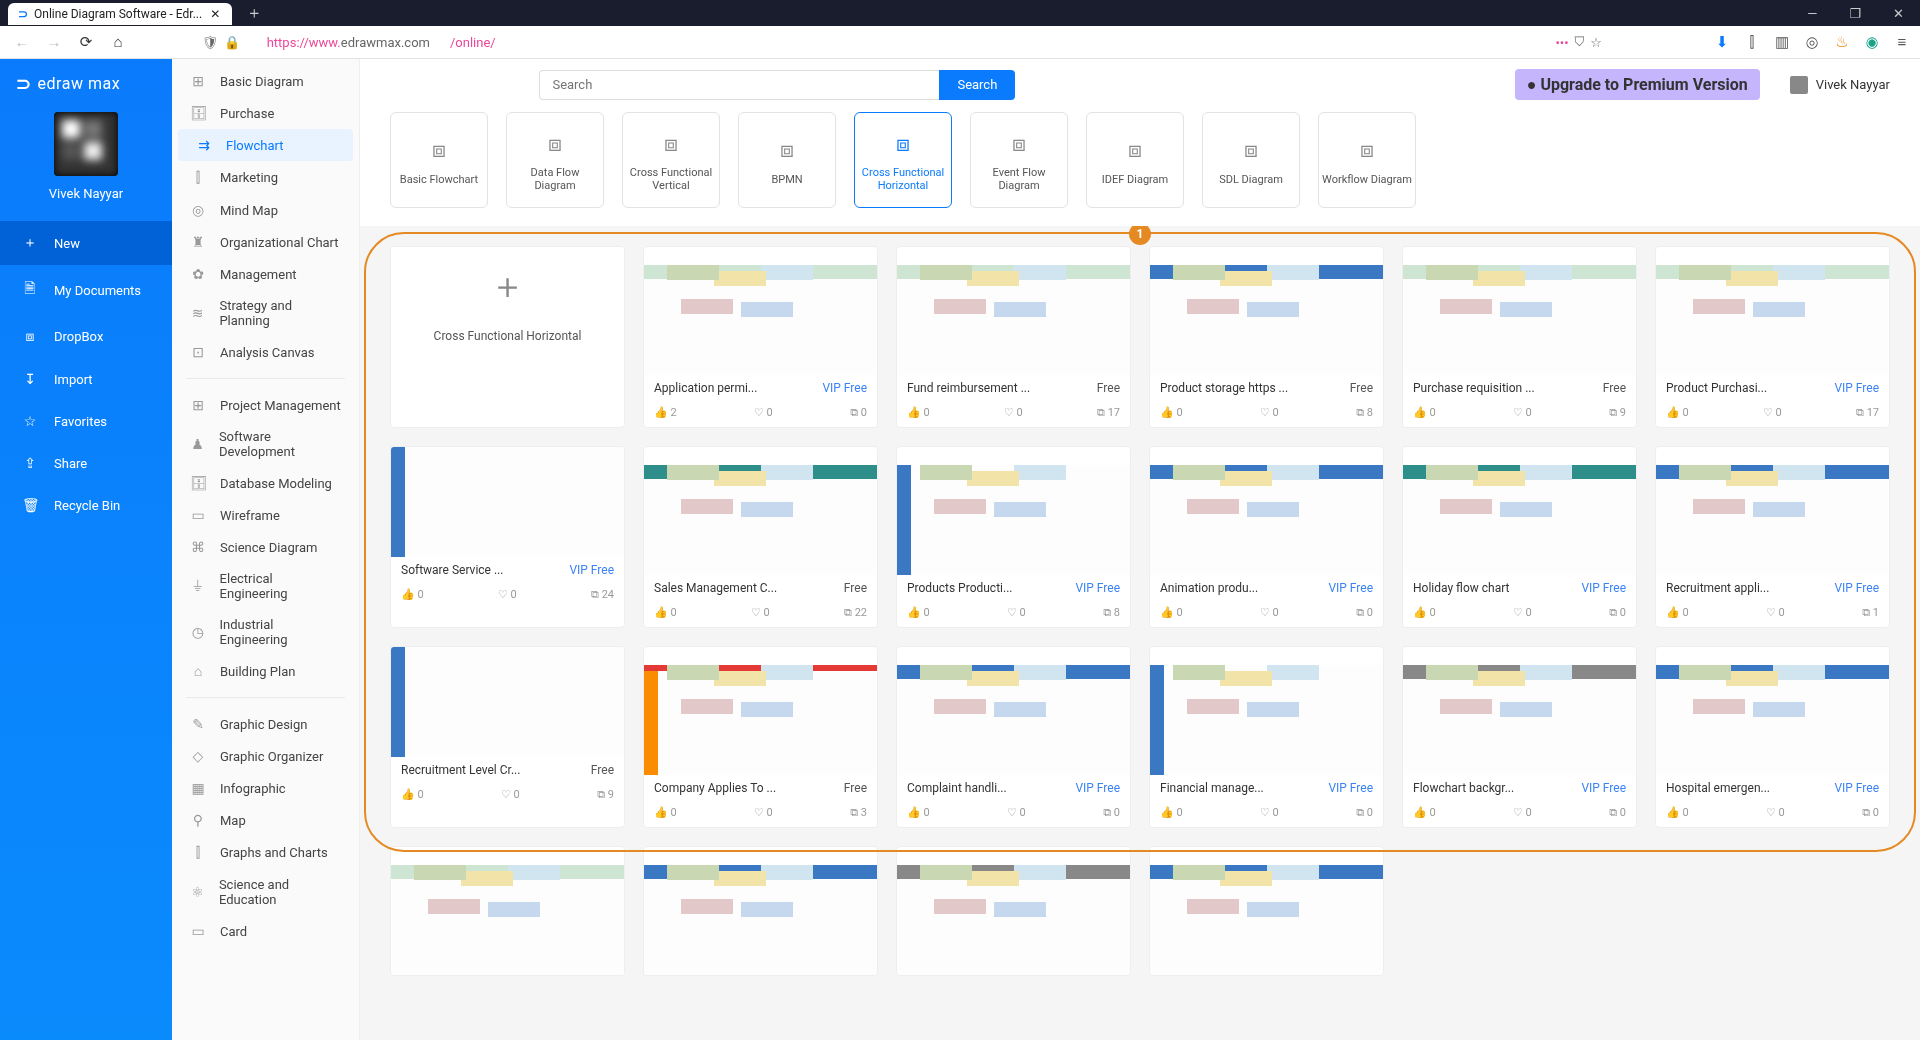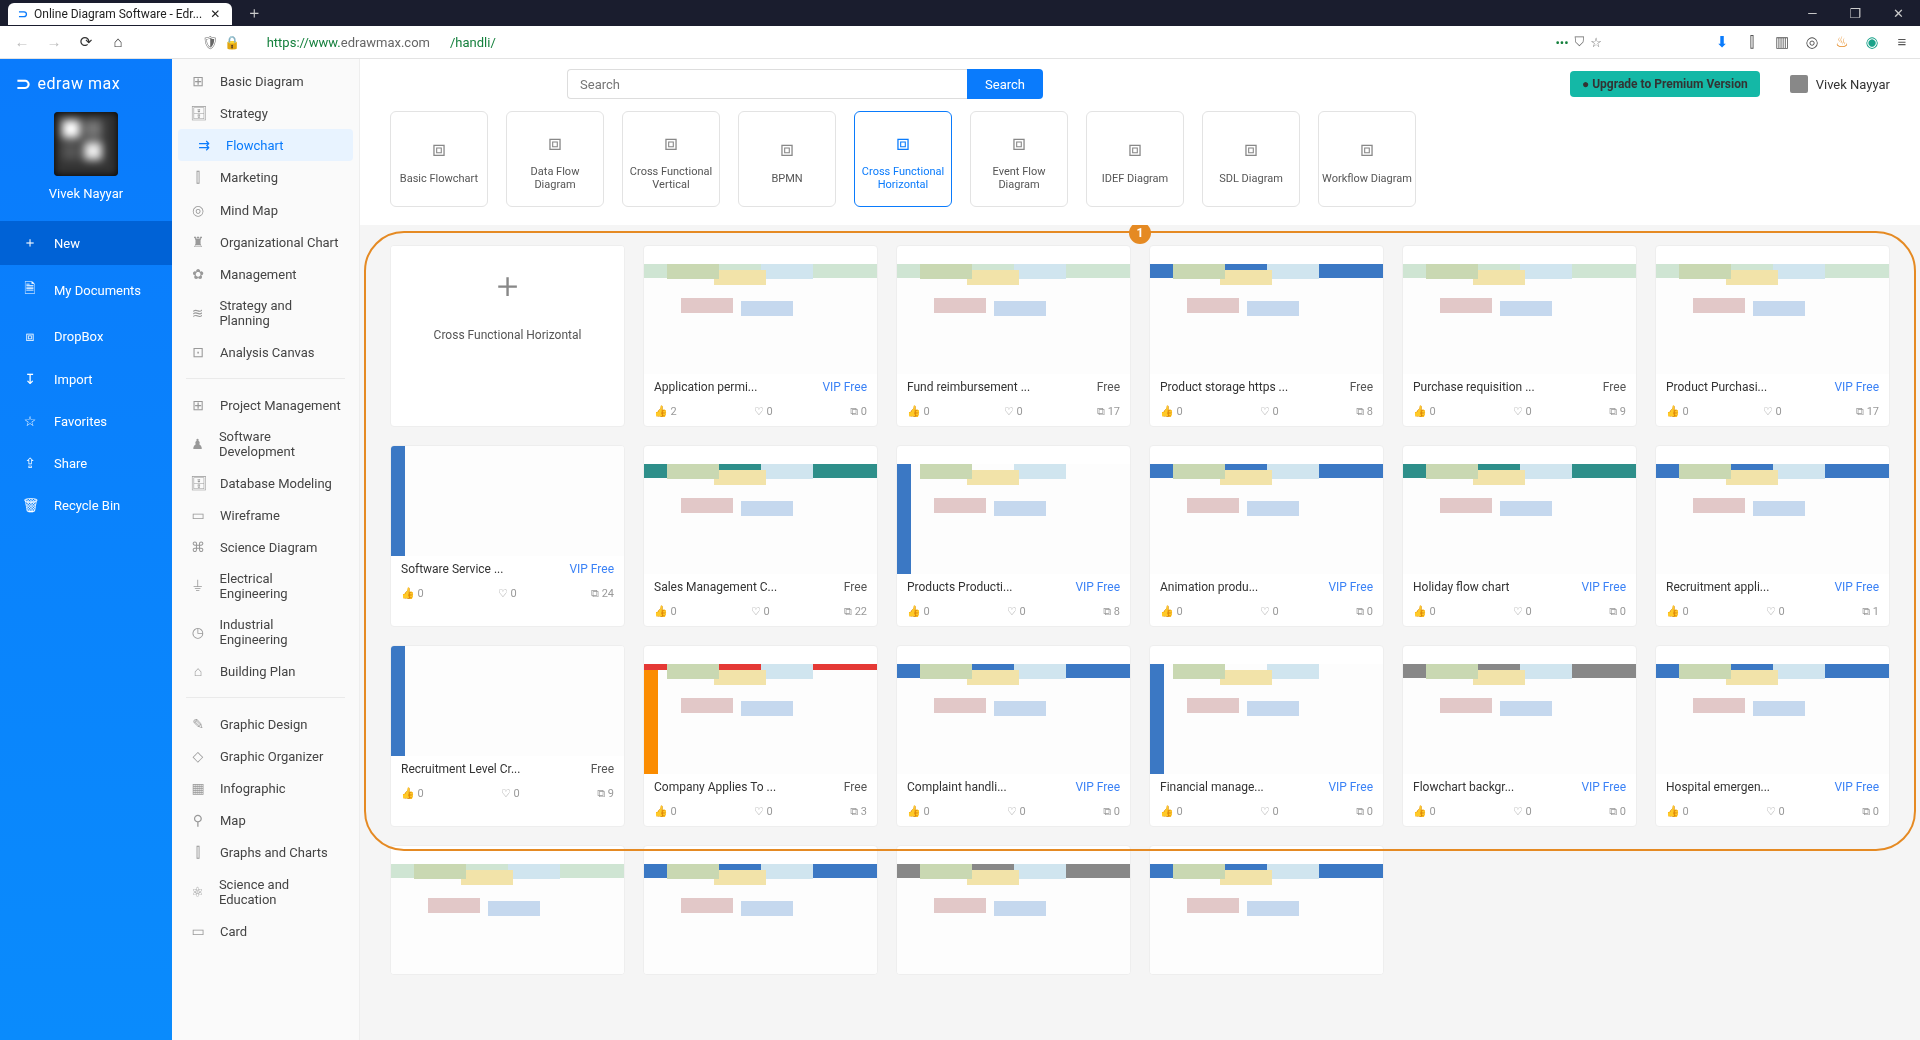--- a/index.html
+++ b/index.html
@@ -13,21 +13,21 @@
 .tab-close { font-size: 12px; cursor: pointer; padding: 0 2px; }
 .new-tab { color: #ccc; font-size: 16px; padding: 0 14px; cursor: pointer; }
 .win-controls { display: flex; }
 .win-btn { color: #ccc; font-size: 13px; padding: 6px 16px; cursor: pointer; }
 
 .nav-bar { background: #fff; height: 33px; display: flex; align-items: center; padding: 0 8px; gap: 4px; border-bottom: 1px solid #e3e3e3; }
 .nav-btn { width: 28px; height: 28px; display: flex; align-items: center; justify-content: center; border-radius: 4px; cursor: pointer; color: #333; font-size: 15px; }
 .nav-btn.disabled { color: #bbb; }
 .url-bar { flex: 1; margin: 0 100px 0 60px; display: flex; align-items: center; background: #fff; border-radius: 4px; height: 28px; padding: 0 6px; gap: 6px; font-size: 13px; color: #666; }
 .url-text { flex: 1; }
-.url-light { color: #15803d; padding-left: 20px; }
+.url-light { color: #ec4899; padding-left: 20px; }
 .right-icons { display: flex; gap: 10px; align-items: center; }
 .r-icon { width: 20px; text-align: center; font-size: 15px; cursor: pointer; color: #555; }
 
 
 .app { height: calc(100vh - 59px); display: flex; background: #fff; }
 
 
 .sidebar-blue { width: 172px; background: linear-gradient(180deg, #0a7bfc, #0a8bfc); color: #fff; display: flex; flex-direction: column; font-size: 13px; }
 .logo-row { display: flex; align-items: center; gap: 6px; padding: 14px 16px 18px; font-size: 16px; letter-spacing: .5px; }
 .logo-mark { font-weight: 900; font-size: 18px; }
@@ -53,21 +53,21 @@
 .cat-ico { width: 16px; text-align: center; font-size: 14px; color: #999; }
 .cat-item.active .cat-ico { color: #0a7bfc; }
 .cat-sep { height: 1px; background: #eaeaea; margin: 10px 14px; }
 
 
 .main { flex: 1; display: flex; flex-direction: column; overflow: hidden; }
 .top-bar { display: flex; align-items: center; padding: 10px 30px 10px 160px; gap: 480px; justify-content: center; }
 .search-wrap { display: flex; margin: 0 auto; }
 .search-input { width: 400px; height: 30px; border: 1px solid #ddd; border-right: none; border-radius: 4px 0 0 4px; padding: 0 12px; font-size: 13px; outline: none; }
 .search-btn { background: #0a7bfc; color: #fff; border: none; border-radius: 0 4px 4px 0; padding: 0 18px; font-size: 13px; cursor: pointer; }
-.upgrade-btn { background: #14b8a6; border-radius: 4px; font-size: 12px; font-weight: 700; padding: 6px 12px; color: #333; cursor: pointer; white-space: nowrap; }
+.upgrade-btn { background: #c4b5fd; border-radius: 4px; font-size: 16px; font-weight: 700; padding: 6px 12px; color: #333; cursor: pointer; white-space: nowrap; }
 .user-chip { display: flex; align-items: center; gap: 8px; font-size: 13px; color: #333; }
 .mini-av { width: 18px; height: 18px; background: #888; border-radius: 2px; }
 
 
 .type-row { display: flex; gap: 18px; padding: 2px 30px 18px; }
 .type-tile { width: 98px; height: 96px; border: 1px solid #e3e3e3; border-radius: 6px; display: flex; flex-direction: column; align-items: center; justify-content: center; gap: 8px; font-size: 11px; text-align: center; color: #555; cursor: pointer; padding: 4px 2px; }
 .type-tile.active { border: 1.5px solid #0a7bfc; color: #0a7bfc; }
 .type-ico { width: 38px; height: 30px; display: flex; align-items: center; justify-content: center; font-size: 22px; color: #888; }
 .type-tile.active .type-ico { color: #0a7bfc; }
 
@@ -128,21 +128,21 @@
 
 <div class="nav-bar">
   <span class="nav-btn disabled">←</span>
   <span class="nav-btn disabled">→</span>
   <span class="nav-btn">⟳</span>
   <span class="nav-btn">⌂</span>
   <div class="url-bar">
     <span>🛡</span>
     <span>🔒</span>
     <span class="url-text">
-      <span class="url-light">https://www.</span><span>edrawmax.com</span><span class="url-light">/handli/</span>
+      <span class="url-light">https://www.</span><span>edrawmax.com</span><span class="url-light">/online/</span>
     </span>
     <span class="url-light">•••</span>
     <span>⛉</span>
     <span>☆</span>
   </div>
   <div class="right-icons">
     <span class="r-icon" style="color:#0a7bfc">⬇</span>
     <span class="r-icon">⫿</span>
     <span class="r-icon">▥</span>
     <span class="r-icon">◎</span>
@@ -197,21 +197,21 @@
 
   <div class="cat-panel">
     <div style="height:6px"></div>
     <div id="catg1">
         <div class="cat-item">
           <span class="cat-ico">⊞</span>
           <span>Basic Diagram</span>
         </div>
         <div class="cat-item">
           <span class="cat-ico">🗄</span>
-          <span>Strategy</span>
+          <span>Purchase</span>
         </div>
         <div class="cat-item active">
           <span class="cat-ico">⇉</span>
           <span>Flowchart</span>
         </div>
         <div class="cat-item">
           <span class="cat-ico">⫿</span>
           <span>Marketing</span>
         </div>
         <div class="cat-item">

